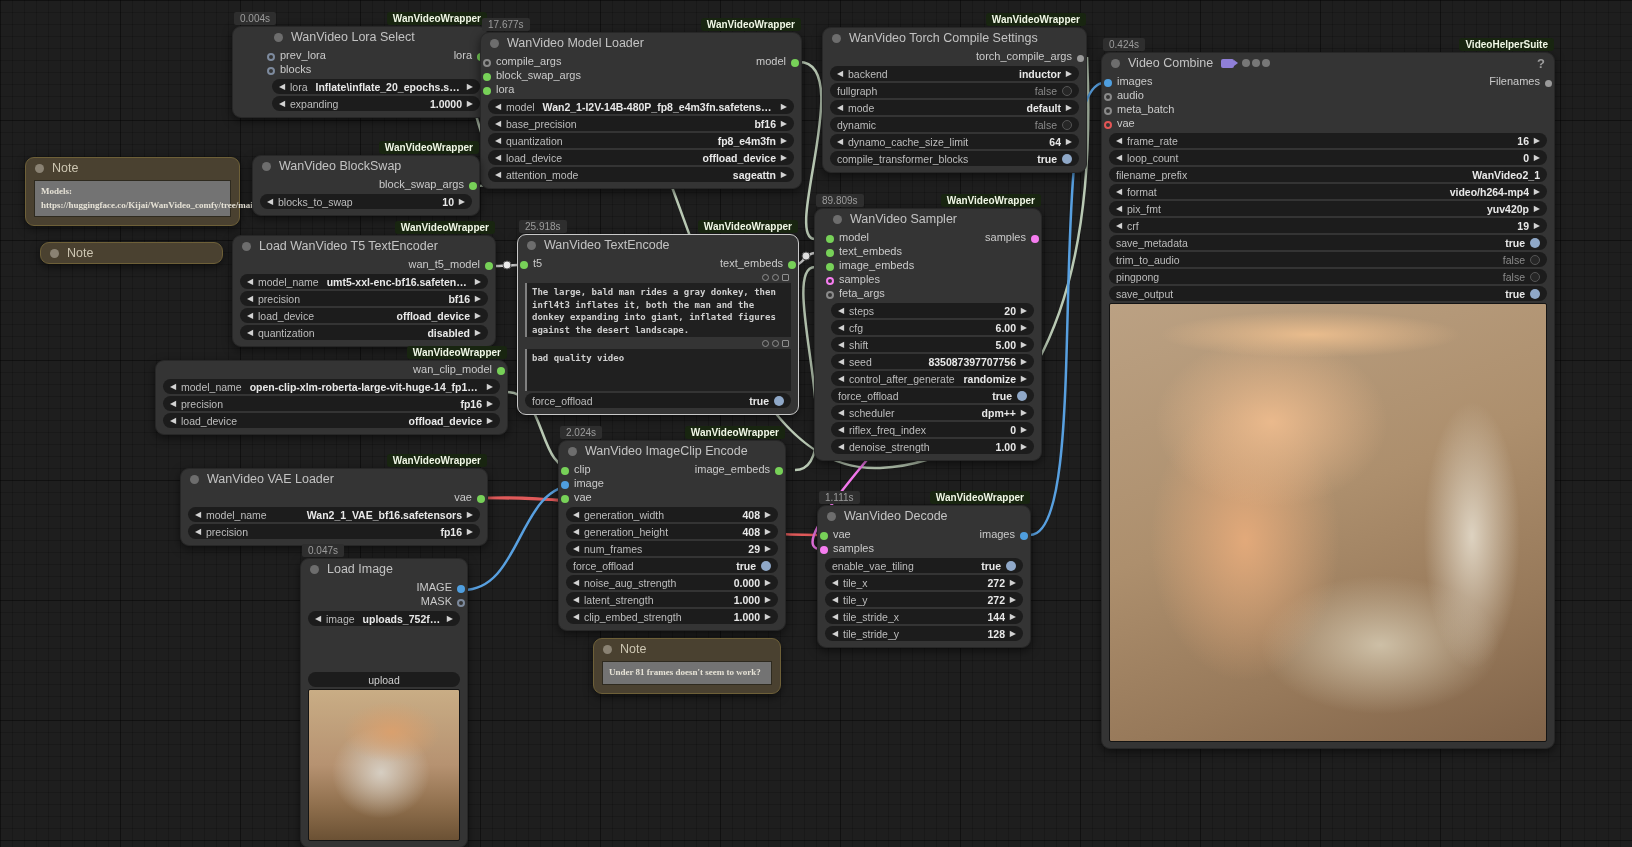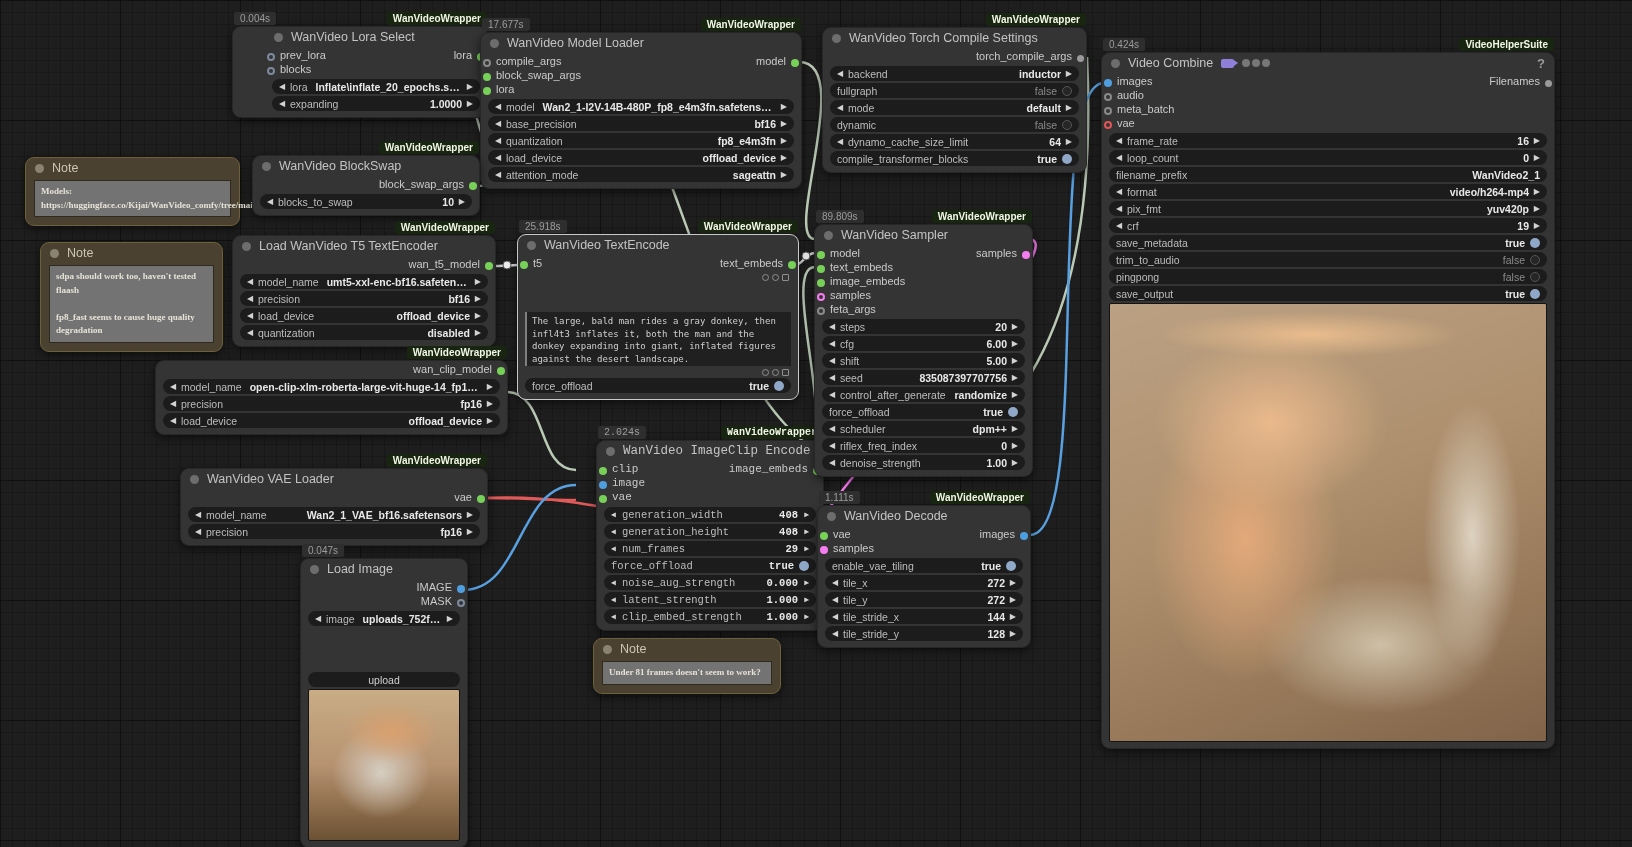--- a/index.html
+++ b/index.html
@@ -57,21 +57,21 @@
   .w .val.off{color:#8a8a8a;font-weight:normal;}
   .tdot{width:10px;height:10px;border-radius:50%;background:#8fa8c8;margin-left:5px;flex:0 0 auto;}
   .tdot.off{background:#262626;border:1px solid #555;width:8px;height:8px;}
   .btn{height:15px;background:#1c1c1c;border-radius:8px;display:flex;align-items:center;
     justify-content:center;font-size:10.5px;color:#d0d0d0;margin-top:44px;}
   .ta-icons{display:flex;justify-content:flex-end;gap:3px;height:8px;align-items:center;padding:0 2px;}
   .ta-icons i{width:5px;height:5px;border:1px solid #8f8f8f;border-radius:50%;display:block;}
   .ta-icons i.sq{border-radius:1px;}
   .textarea{background:#202020;border-left:2px solid #808080;padding:3px 5px;
     font-family:"DejaVu Sans Mono",monospace;font-size:9px;line-height:1.4;color:#cfcfcf;
-    white-space:pre-wrap;overflow:hidden;font-weight:normal;margin-top:29px;}
+    white-space:pre-wrap;overflow:hidden;font-weight:bold;}
   .note-body{margin:2px 8px 8px;background:#737373;border:1px solid #2e2a1f;padding:4px 6px;
     font-family:Liberation Serif, serif;font-size:9px;font-weight:bold;color:#e6e2d6;
     white-space:pre-wrap;line-height:1.5;}
   .preview{border-radius:2px;border:1px solid #141414;}
   .preview-image{height:150px;background:
     radial-gradient(closest-side at 55% 28%,#d9a06e,transparent 72%),
     radial-gradient(closest-side at 48% 55%,#d6cec2,transparent 68%),
     linear-gradient(180deg,#c9ad85 0%,#b69271 50%,#8e6e4c 78%,#6b5134 100%);}
   .preview-video{height:437px;background:
     radial-gradient(closest-side at 46% 7%,rgba(236,190,142,.95),transparent 75%),
@@ -286,23 +286,20 @@
             <span class="val">10</span>
             <span class="arrow r">▶</span>
           </div>
         </div>
       </div>
       <div class="node note" style="left: 40px; top: 242px; width: 181px;">
         <div class="titlebar">
           <span class="cdot"></span>
           <span class="title">Note</span>
         </div>
-        <div class="note-body">sdpa should work too, haven't tested flaash
-
-fp8_fast seems to cause huge quality degradation</div>
       </div>
       <div class="node" style="left: 232px; top: 235px; width: 262px;">
         <span class="badge-type">WanVideoWrapper</span>
         <div class="titlebar">
           <span class="cdot"></span>
           <span class="title">Load WanVideo T5 TextEncoder</span>
         </div>
         <div class="rows">
           <div class="slot-row">
             <span class="slot out">
@@ -362,20 +359,21 @@
             <i></i>
             <i></i>
             <i class="sq"></i>
           </div>
           <div class="textarea" style="height: 48px;">The large, bald man rides a gray donkey, then infl4t3 inflates it, both the man and the donkey expanding into giant, inflated figures against the desert landscape.</div>
           <div class="ta-icons">
             <i></i>
             <i></i>
             <i class="sq"></i>
           </div>
+          <div class="textarea" style="height: 36px;">bad quality video</div>
           <div class="w">
             <span class="lbl">force_offload</span>
             <span class="val">true</span>
             <i class="tdot"></i>
           </div>
         </div>
       </div>
       <div class="node" style="left: 155px; top: 360px; width: 351px;">
         <span class="badge-type">WanVideoWrapper</span>
         <div class="rows">
@@ -460,21 +458,21 @@
           <div class="w">
             <span class="arrow">◀</span>
             <span class="lbl">image</span>
             <span class="val">uploads_752f87c2-2d...</span>
             <span class="arrow r">▶</span>
           </div>
           <div class="btn">upload</div>
           <div class="preview preview-image"></div>
         </div>
       </div>
-      <div class="node" style="left: 596px; top: 440px; width: 226px; font-family: Liberation Mono, monospace;">
+      <div class="node" style="left: 558px; top: 440px; width: 226px;">
         <span class="badge-time">2.024s</span>
         <span class="badge-type">WanVideoWrapper</span>
         <div class="titlebar">
           <span class="cdot"></span>
           <span class="title">WanVideo ImageClip Encode</span>
         </div>
         <div class="rows">
           <div class="slot-row">
             <span class="slot in">
               <i class="dot green"></i>
@@ -542,21 +540,21 @@
           </div>
         </div>
       </div>
       <div class="node note" style="left: 593px; top: 638px; width: 186px;">
         <div class="titlebar">
           <span class="cdot"></span>
           <span class="title">Note</span>
         </div>
         <div class="note-body">Under 81 frames doesn't seem to work?</div>
       </div>
-      <div class="node" style="left: 814px; top: 224px; width: 217px;">
+      <div class="node" style="left: 814px; top: 208px; width: 217px; padding-left: 9px;">
         <span class="badge-time">89.809s</span>
         <span class="badge-type">WanVideoWrapper</span>
         <div class="titlebar">
           <span class="cdot"></span>
           <span class="title">WanVideo Sampler</span>
         </div>
         <div class="rows">
           <div class="slot-row">
             <span class="slot in">
               <i class="dot green"></i>

